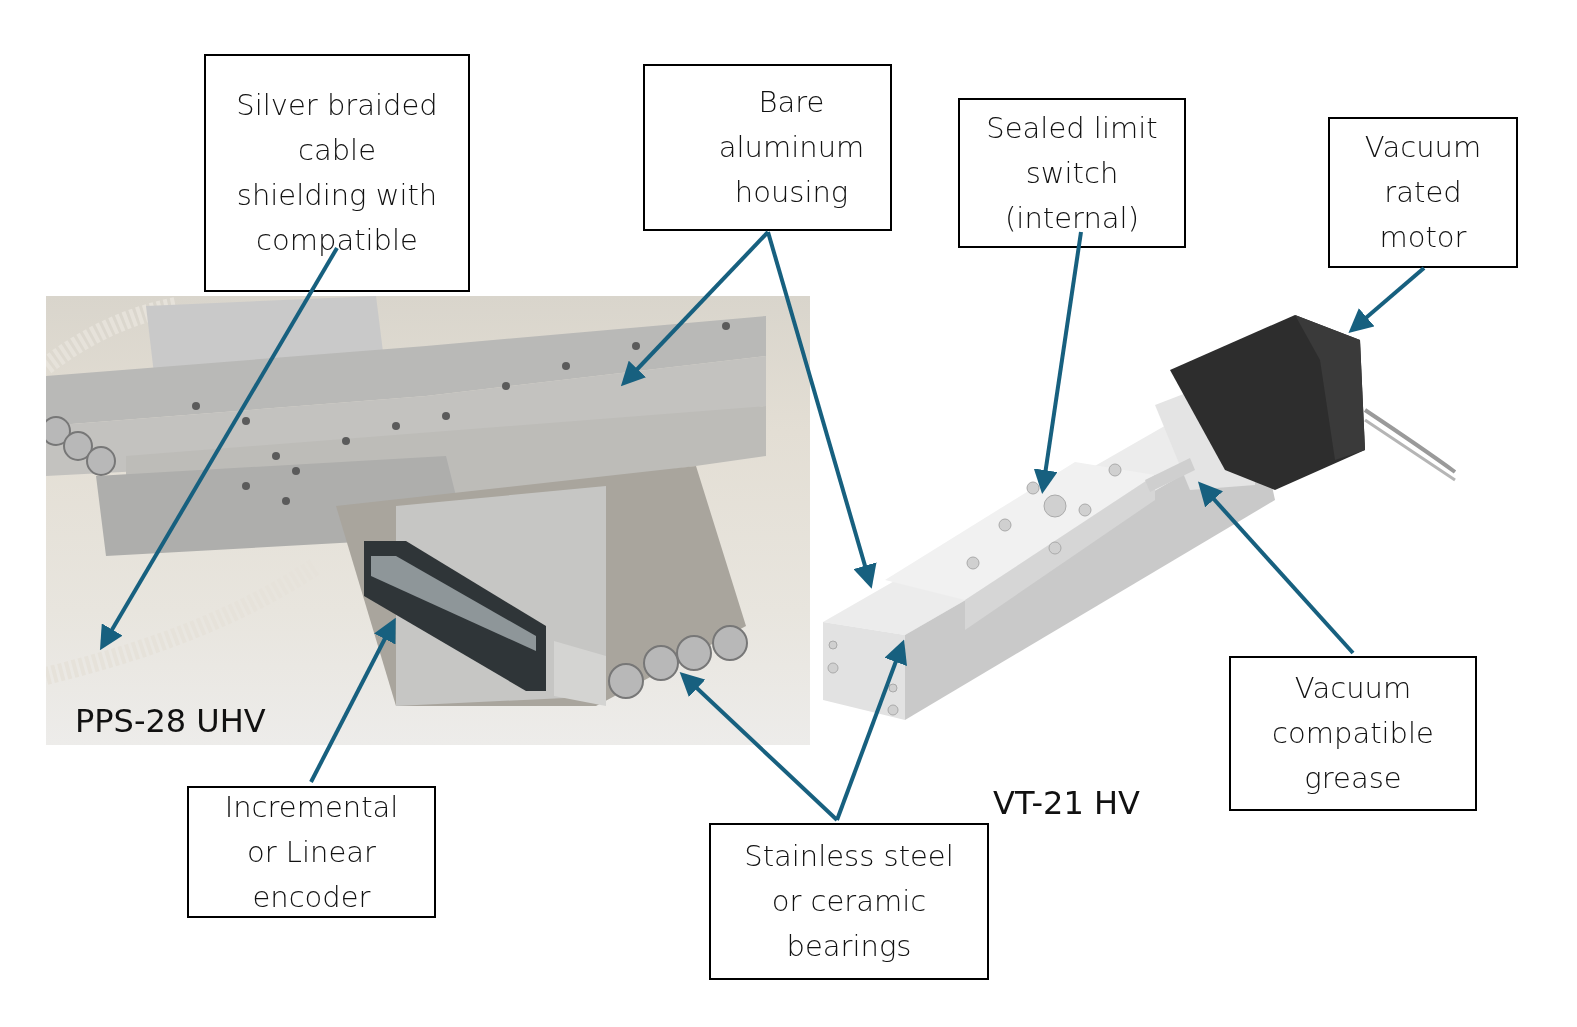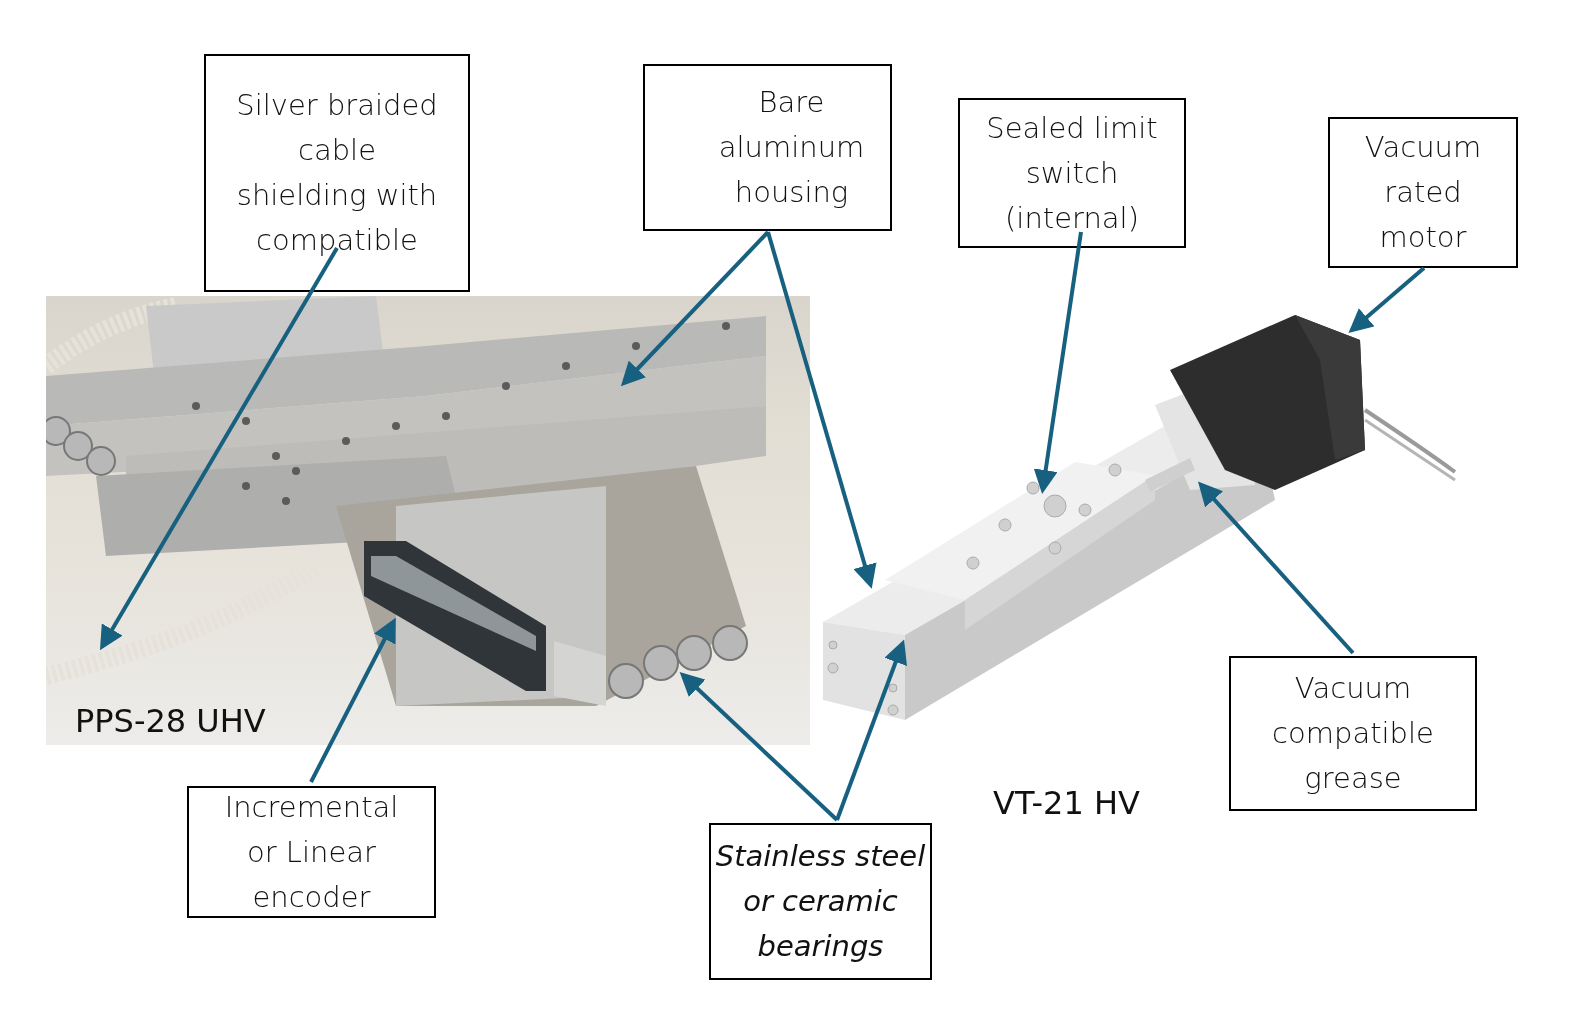--- a/index.html
+++ b/index.html
@@ -121,21 +121,21 @@
 housing</div>
 <div class="callout" style="left:958px; top:98px; width:228px; height:150px;">Sealed limit
 switch
 (internal)</div>
 <div class="callout" style="left:1328px; top:117px; width:190px; height:151px;">Vacuum
 rated
 motor</div>
 <div class="callout" style="left:187px; top:786px; width:249px; height:132px;">Incremental
 or Linear
 encoder</div>
-<div class="callout" style="left:709px; top:823px; width:223px; height:157px;font-style:italic;">Stainless steel
+<div class="callout" style="left:709px; top:823px; width:280px; height:157px;">Stainless steel
 or ceramic
 bearings</div>
 <div class="callout" style="left:1229px; top:656px; width:248px; height:155px;">Vacuum
 compatible
 grease</div>
 
 <svg class="overlay" width="1577" height="1027" viewBox="0 0 1577 1027">
   <defs>
     <marker id="ah" markerWidth="6" markerHeight="6" refX="4.5" refY="3" orient="auto" markerUnits="strokeWidth">
       <path d="M0,0 L6,3 L0,6 Z" fill="#17607F"></path>

